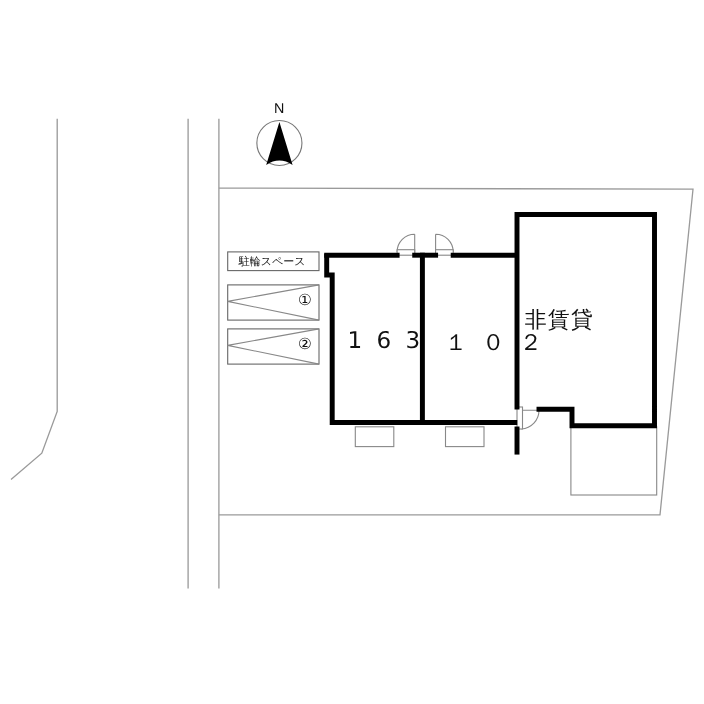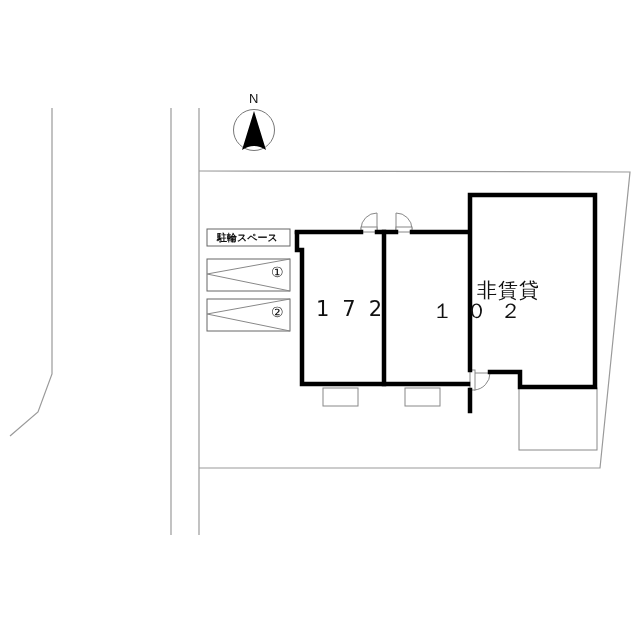--- a/index.html
+++ b/index.html
@@ -1,21 +1,21 @@
 <!DOCTYPE html>
 <html><head>
 <meta charset="utf-8">
 <style>
   html, body { margin:0; padding:0; background:#ffffff; }
   body { width:640px; height:640px; overflow:hidden; position:relative; font-family:"DejaVu Sans", sans-serif; }
   svg { position:absolute; left:0; top:0; }
   .lbl { position:absolute; color:#111; white-space:nowrap; }
   .room-label { font-family:"DejaVu Sans", sans-serif; font-size:21px; letter-spacing:13px; }
   .nonrent { font-size:20px; letter-spacing:1px; }
-  .bike-label { font-size:10px; font-weight:bold;text-align:center; }
+  .bike-label { font-size:10px; font-weight:normal;text-align:center; }
   .slot-num { font-size:14px; font-family:"DejaVu Serif", serif; }
   .north { font-size:13px; font-family:"Liberation Sans", sans-serif; }
 </style>
 </head>
 <body>
 
 <svg width="640" height="640" viewBox="0 0 640 640">
 
   <g stroke="#9a9a9a" stroke-width="1.2" fill="none">
     <polyline points="52,108 52,374 38,412 10,436"></polyline>
@@ -75,15 +75,15 @@
 
     <polyline points="470,411 470,390"></polyline>
     <polyline points="470,370 470,195 595,195 595,387 520,387 520,372 490,372"></polyline>
   </g>
 </svg>
 
 <div class="lbl north" style="left:249px; top:91px;">N</div>
 <div class="lbl bike-label" style="left:217px; top:231px;">駐輪スペース</div>
 <div class="lbl slot-num" style="left:271px; top:264px;">①</div>
 <div class="lbl slot-num" style="left:271px; top:304px;">②</div>
-<div class="lbl room-label" style="left:316px; top:297px;">172</div>
-<div class="lbl room-label" style="left:408px; top:297px;padding-left:24px;">１０２</div>
+<div class="lbl room-label" style="left:316px; top:297px;">163</div>
+<div class="lbl room-label" style="left:380px; top:297px;padding-left:24px;">１０２</div>
 <div class="lbl nonrent" style="left:477px; top:277px;">非賃貸</div>
 
 </body></html>

